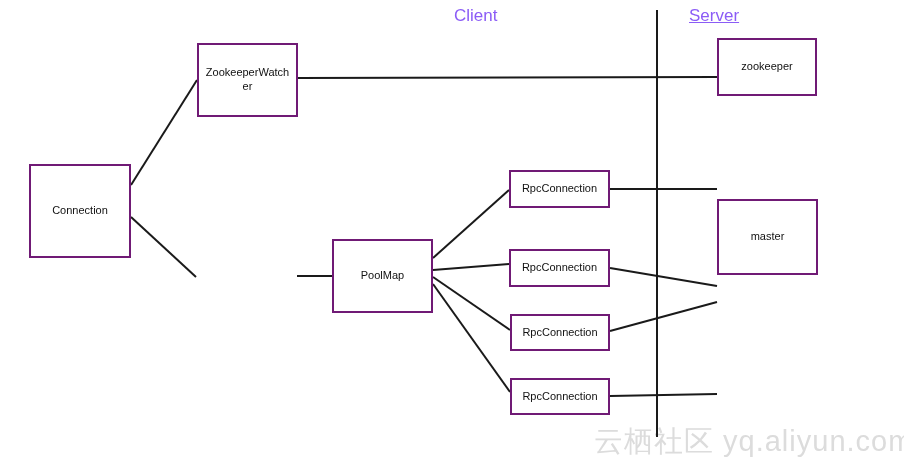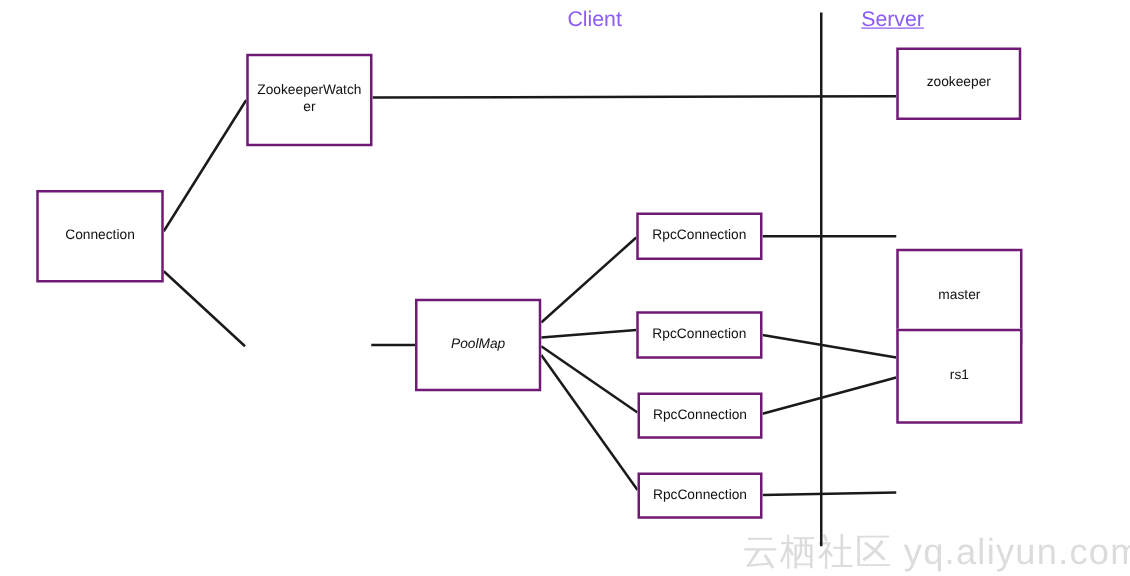--- a/index.html
+++ b/index.html
@@ -50,24 +50,24 @@
     border: 2px solid #701a75;
     display: flex;
     align-items: center;
     justify-content: center;
     font-size: 11px;
     color: #111111;
     text-align: center;
     line-height: 1.25;
   }
 
-  .node-connection   { left: 29px;  top: 152px; width: 102px; height: 74px; }
+  .node-connection   { left: 29px;  top: 164px; width: 102px; height: 94px; }
   .node-zkwatcher    { left: 197px; top: 43px;  width: 101px; height: 74px; }
   .node-rpcclient    { left: 196px; top: 239px; width: 101px; height: 74px; }
-  .node-poolmap      { left: 332px; top: 239px; width: 101px; height: 74px; font-style: italic; }
+  .node-poolmap      { left: 332px; top: 239px; width: 101px; height: 74px; }
   .node-rpcconn-1    { left: 509px; top: 170px; width: 101px; height: 38px; }
   .node-rpcconn-2    { left: 509px; top: 249px; width: 101px; height: 38px; }
   .node-rpcconn-3    { left: 510px; top: 314px; width: 100px; height: 37px; }
   .node-rpcconn-4    { left: 510px; top: 378px; width: 100px; height: 37px; }
   .node-zookeeper    { left: 717px; top: 38px;  width: 100px; height: 58px; }
   .node-master       { left: 717px; top: 151px; width: 101px; height: 76px; margin-top: 48px; }
   .node-rs1          { left: 717px; top: 263px; width: 101px; height: 76px; }
   .node-rs2          { left: 717px; top: 358px; width: 101px; height: 73px; }
 
   .node-zkwatcher .node-label {
@@ -131,18 +131,15 @@
   </div>
 
   <div class="node node-zookeeper">
     <span class="node-label">zookeeper</span>
   </div>
 
   <div class="node node-master">
     <span class="node-label">master</span>
   </div>
 
-  <div class="node node-rs1">
-    <span class="node-label">rs1</span>
-  </div>
 
 
 </div>
 
 </body></html>

